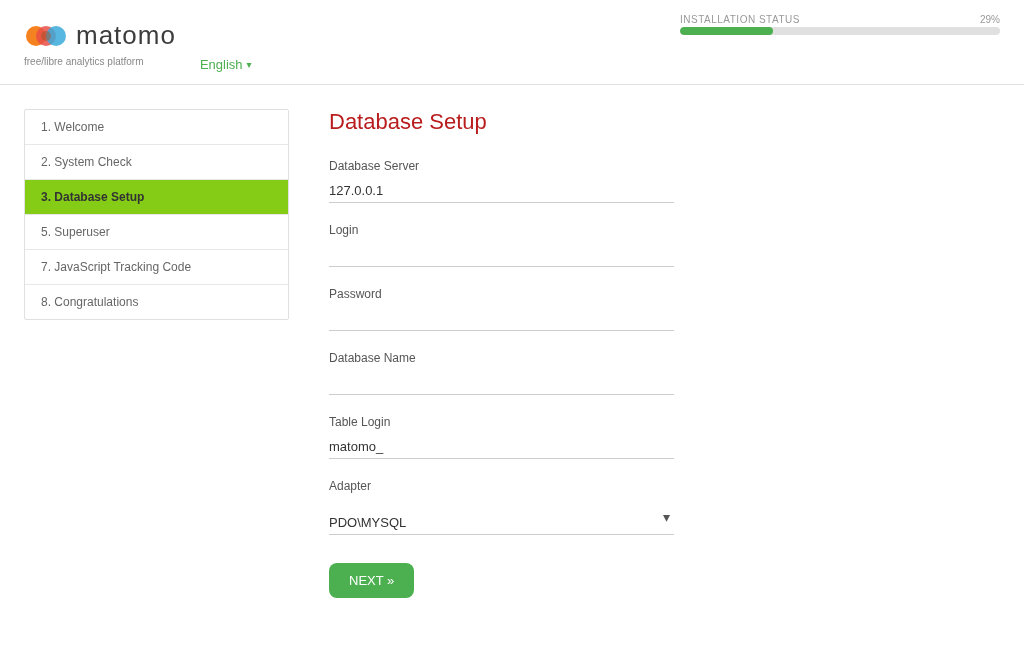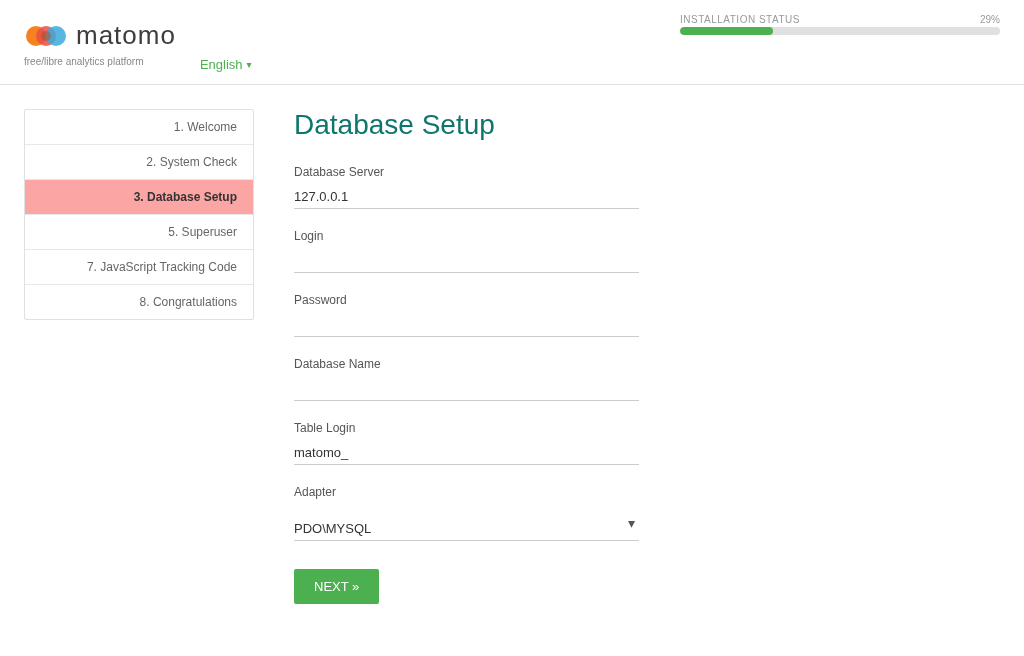--- a/index.html
+++ b/index.html
@@ -98,53 +98,52 @@
     
     .main {
       display: flex;
       padding: 24px;
       gap: 24px;
       max-width: 1024px;
     }
 
     
     .sidebar {
-      width: 230px;
+      width: 265px;
       flex-shrink: 0;
       border: 1px solid #e0e0e0;
       border-radius: 2px;
       overflow: hidden;
       align-self: flex-start;
-      text-align: right;
     }
     .sidebar-item {
       padding: 10px 16px;
       border-bottom: 1px solid #e8e8e8;
       font-size: 12px;
       color: #666;
       cursor: default;
     }
     .sidebar-item:last-child {
       border-bottom: none;
     }
     .sidebar-item.active {
-      background: #fca5a5;
+      background: #84cc16;
       font-weight: bold;
       color: #333;
     }
 
     
     .content {
       flex: 1;
       padding: 0 16px;
     }
     .page-title {
-      font-size: 28px;
+      font-size: 22px;
       font-weight: 300;
-      color: #0f766e;
+      color: #b91c1c;
       margin-bottom: 24px;
     }
 
     .form-group {
       margin-bottom: 20px;
     }
     .form-label {
       display: block;
       font-size: 12px;
       color: #555;
@@ -187,21 +186,21 @@
       font-size: 14px;
       color: #555;
     }
 
     .next-btn {
       background: #4caf50;
       color: #fff;
       border: none;
       padding: 10px 20px;
       font-size: 13px;
-      border-radius: 2px;
+      border-radius: 8px;
       cursor: pointer;
       margin-top: 8px;
     }
   </style>
 </head>
 <body>
 
 <div class="header">
   <div class="logo-area">
     <div class="logo-row">

